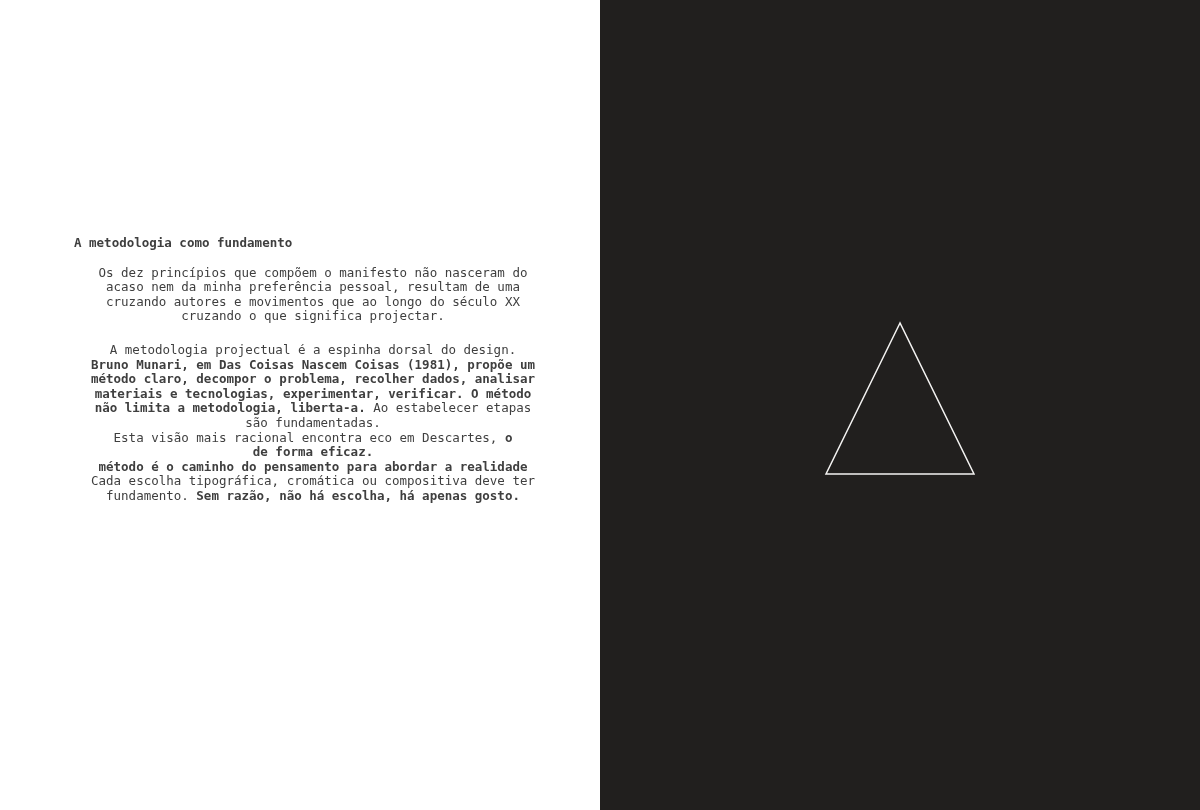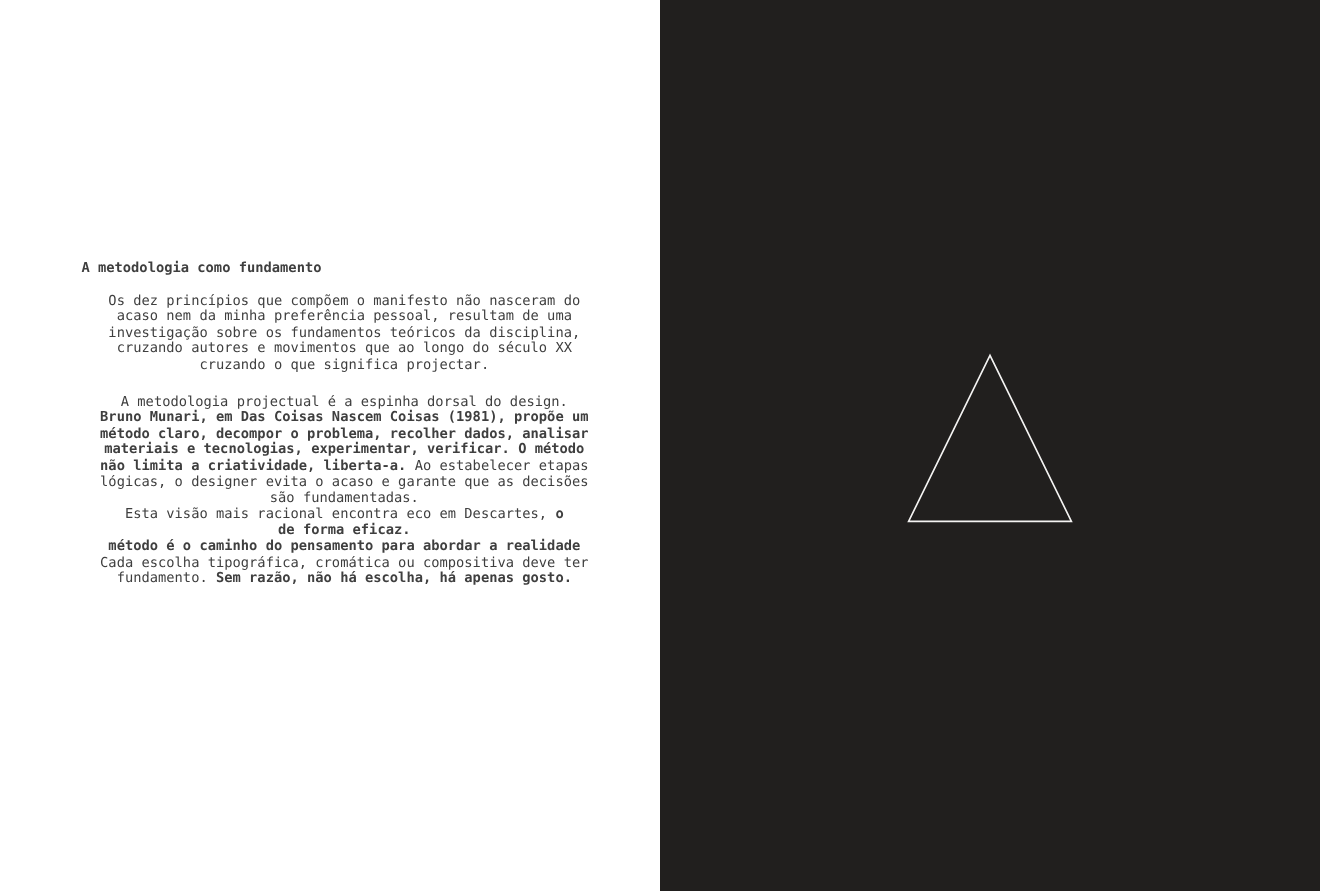--- a/index.html
+++ b/index.html
@@ -69,31 +69,29 @@
 
 <div class="spread">
 
   <div class="page-left">
     <div class="text-block">
       <div class="heading">A metodologia como fundamento</div>
       <div>
           <div class="paragraph">
             <div class="line"><span>Os dez princípios que compõem o manifesto não nasceram do</span></div>
             <div class="line"><span>acaso nem da minha preferência pessoal, resultam de uma</span></div>
-            <div class="line"><span>investigação sobre os fundamentos teóricos da disciplina,</span></div>
             <div class="line"><span>cruzando autores e movimentos que ao longo do século XX</span></div>
             <div class="line"><span>cruzando o que significa projectar.</span></div>
           </div>
           <div class="paragraph">
             <div class="line"><span>A metodologia projectual é a espinha dorsal do design.</span></div>
             <div class="line"><span class="bold">Bruno Munari, em Das Coisas Nascem Coisas (1981), propõe um</span></div>
             <div class="line"><span class="bold">método claro, decompor o problema, recolher dados, analisar</span></div>
             <div class="line"><span class="bold">materiais e tecnologias, experimentar, verificar. O método</span></div>
-            <div class="line"><span class="bold">não limita a criatividade, liberta-a.</span><span> Ao estabelecer etapas</span></div>
-            <div class="line"><span>lógicas, o designer evita o acaso e garante que as decisões</span></div>
+            <div class="line"><span class="bold">não limita a metodologia, liberta-a.</span><span> Ao estabelecer etapas</span></div>
             <div class="line"><span>são fundamentadas.</span></div>
             <div class="line"><span>Esta visão mais racional encontra eco em Descartes, </span><span class="bold">o</span></div>
             <div class="line"><span class="bold">de forma eficaz.</span></div>
             <div class="line"><span class="bold">método é o caminho do pensamento para abordar a realidade</span></div>
             <div class="line"><span>Cada escolha tipográfica, cromática ou compositiva deve ter</span></div>
             <div class="line"><span>fundamento. </span><span class="bold">Sem razão, não há escolha, há apenas gosto.</span></div>
           </div>
         </div>
     </div>
   </div>

